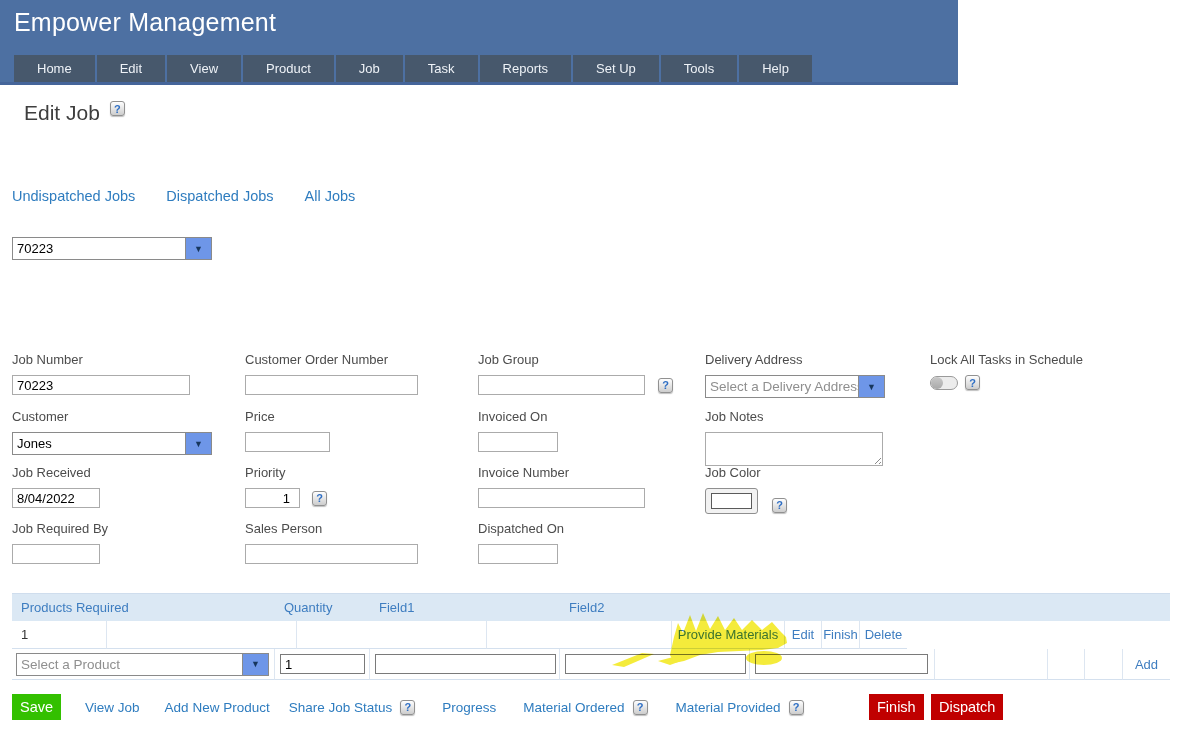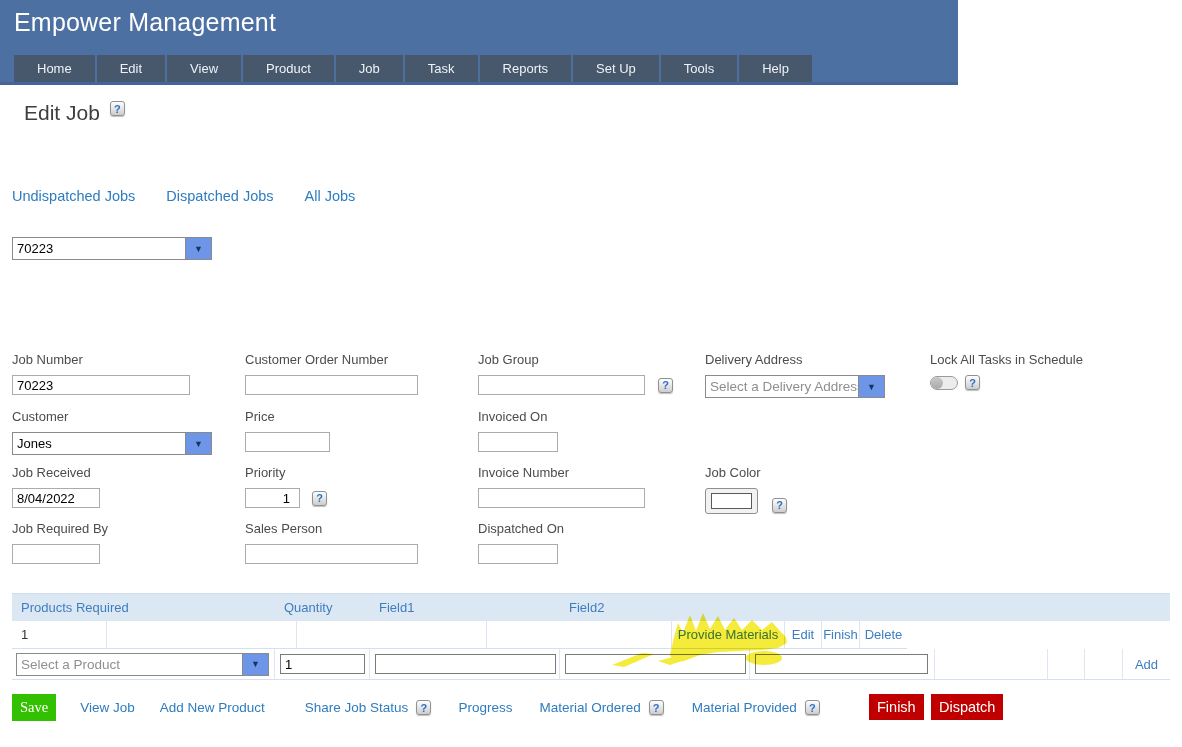--- a/index.html
+++ b/index.html
@@ -74,21 +74,21 @@
   .r1 .cell-center { padding-left:0; }
   .pm-cell { position:relative; text-align:center; padding-left:0; }
   .pm-text { position:relative; z-index:1; }
   .pm-ink { position:absolute; left:-70px; top:-14px; width:196px; height:62px;
             z-index:2; pointer-events:none; mix-blend-mode:multiply; opacity:.82; }
   .qty-val { color:#333; }
 
   
   .footer { position:absolute; left:12px; top:694px; display:flex; align-items:center; }
   .btn-green { background:#33c000; color:#fff; font-size:14.5px; padding:5px 8px; border:none;
-               cursor:pointer; font-family:Liberation Serif, serif; }
+               cursor:pointer; font-family:Liberation Sans, sans-serif; }
   .flink { color:#2e7cbf; font-size:13.5px; cursor:pointer; white-space:nowrap; }
   .btn-red { position:absolute; top:694px; background:#c00000; color:#fff; font-size:14.5px;
              padding:5px 8px; border:none; cursor:pointer; font-family:"Liberation Sans",sans-serif; }
 </style>
 </head>
 <body>
 
 <div class="stage">
 
   <div class="topbar">
@@ -162,20 +162,26 @@
       <span class="ddl-btn">▼</span>
     </div>
   </div>
   <div class="fg" style="left:245px; top:409px;">
     <label>Price</label>
     <input class="txt" style="width: 85px;">
   </div>
   <div class="fg" style="left:478px; top:409px;">
     <label>Invoiced On</label>
     <input class="txt" style="width: 80px;">
+  </div>
+  <div class="fg" style="left:705px; top:409px;">
+    <label>Job Notes</label>
+    <div class="notes">
+        <span class="grip"></span>
+      </div>
   </div>
 
   <div class="fg" style="left:12px; top:465px;">
     <label>Job Received</label>
     <input class="txt" style="width: 88px;" value="8/04/2022">
   </div>
   <div class="fg" style="left:245px; top:465px;">
     <label>Priority</label>
     <div class="row-flex" style="gap:12px;">
       <input class="txt" style="width: 55px; text-align: right; padding-right: 9px;" value="1">
@@ -267,21 +273,21 @@
             <span class="blue-link">Add</span>
           </div>
       </div>
     </div>
   </div>
 
   <div class="footer">
     <button class="btn-green">Save</button>
     <span class="flink" style="margin-left:24px;">View Job</span>
     <span class="flink" style="margin-left:25px;">Add New Product</span>
-    <span class="flink" style="margin-left:40px;">Share Job Status</span>
+    <span class="flink" style="margin-left:19px;">Share Job Status</span>
     <span class="help" style="margin-left:8px;">?</span>
     <span class="flink" style="margin-left:27px;text-align:center;">Progress</span>
     <span class="flink" style="margin-left:27px;">Material Ordered</span>
     <span class="help" style="margin-left:8px;">?</span>
     <span class="flink" style="margin-left:28px;text-align:center;">Material Provided</span>
     <span class="help" style="margin-left:8px;">?</span>
   </div>
   <button class="btn-red" style="left:869px;">Finish</button>
   <button class="btn-red" style="left:931px;">Dispatch</button>
 

